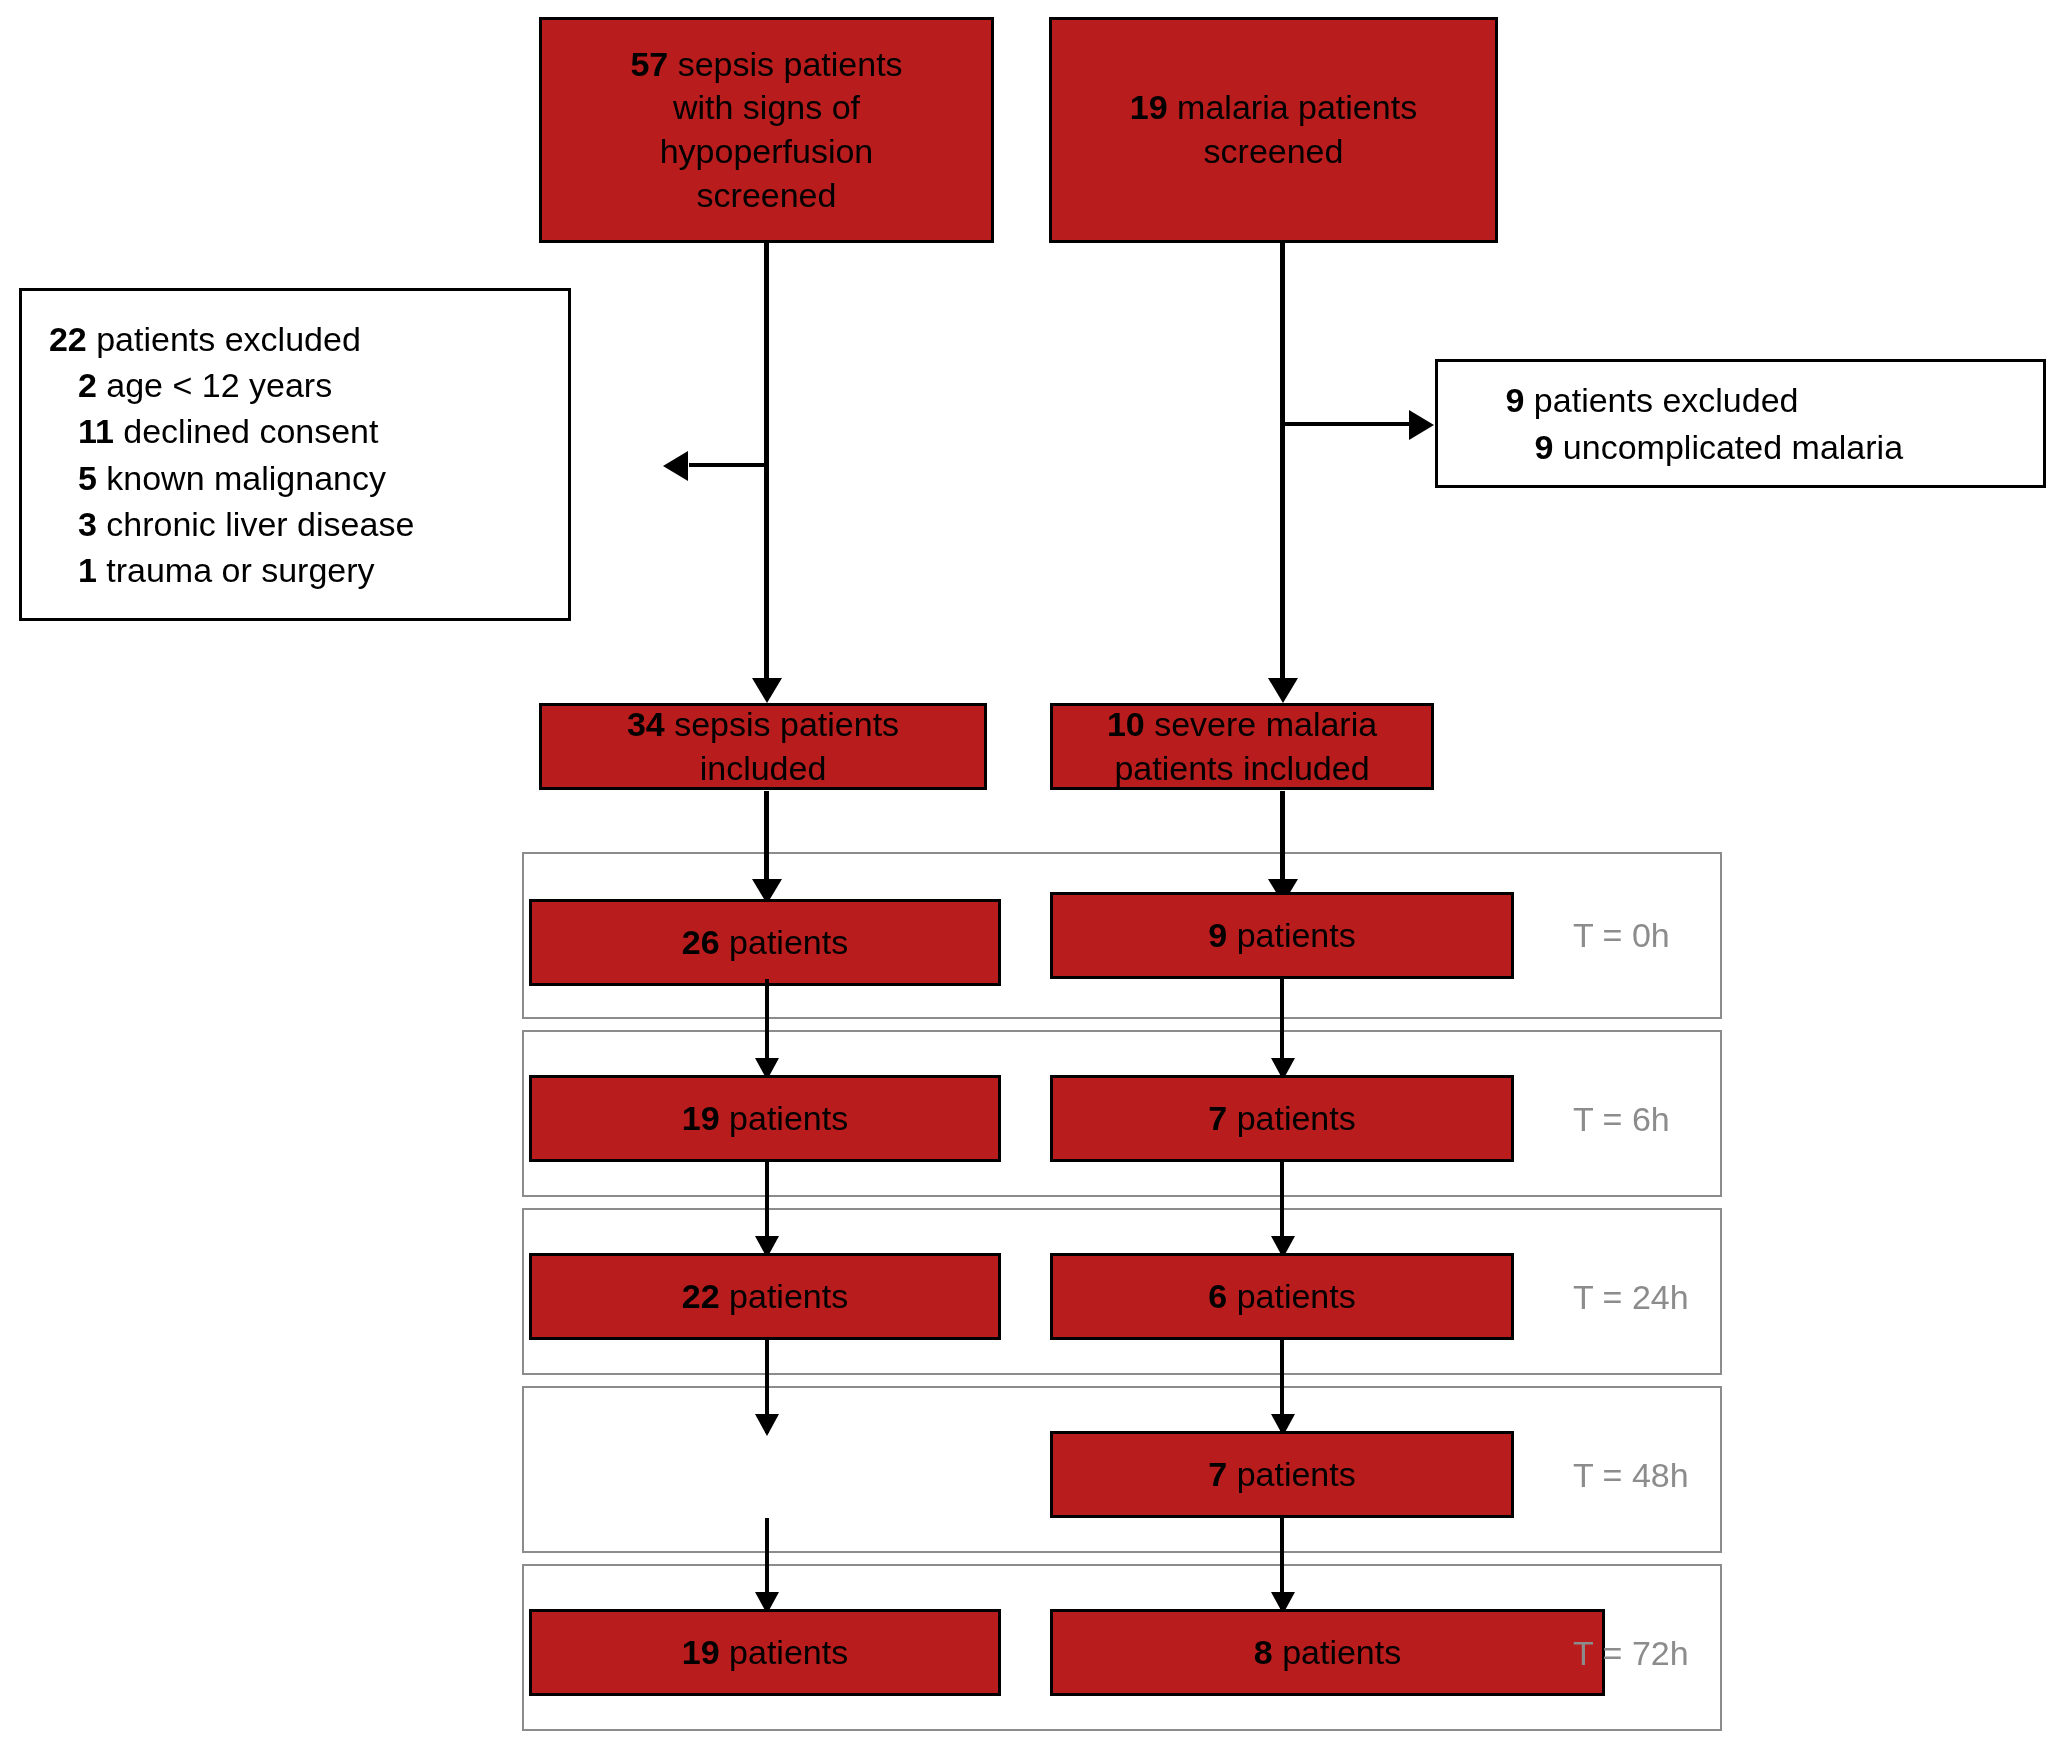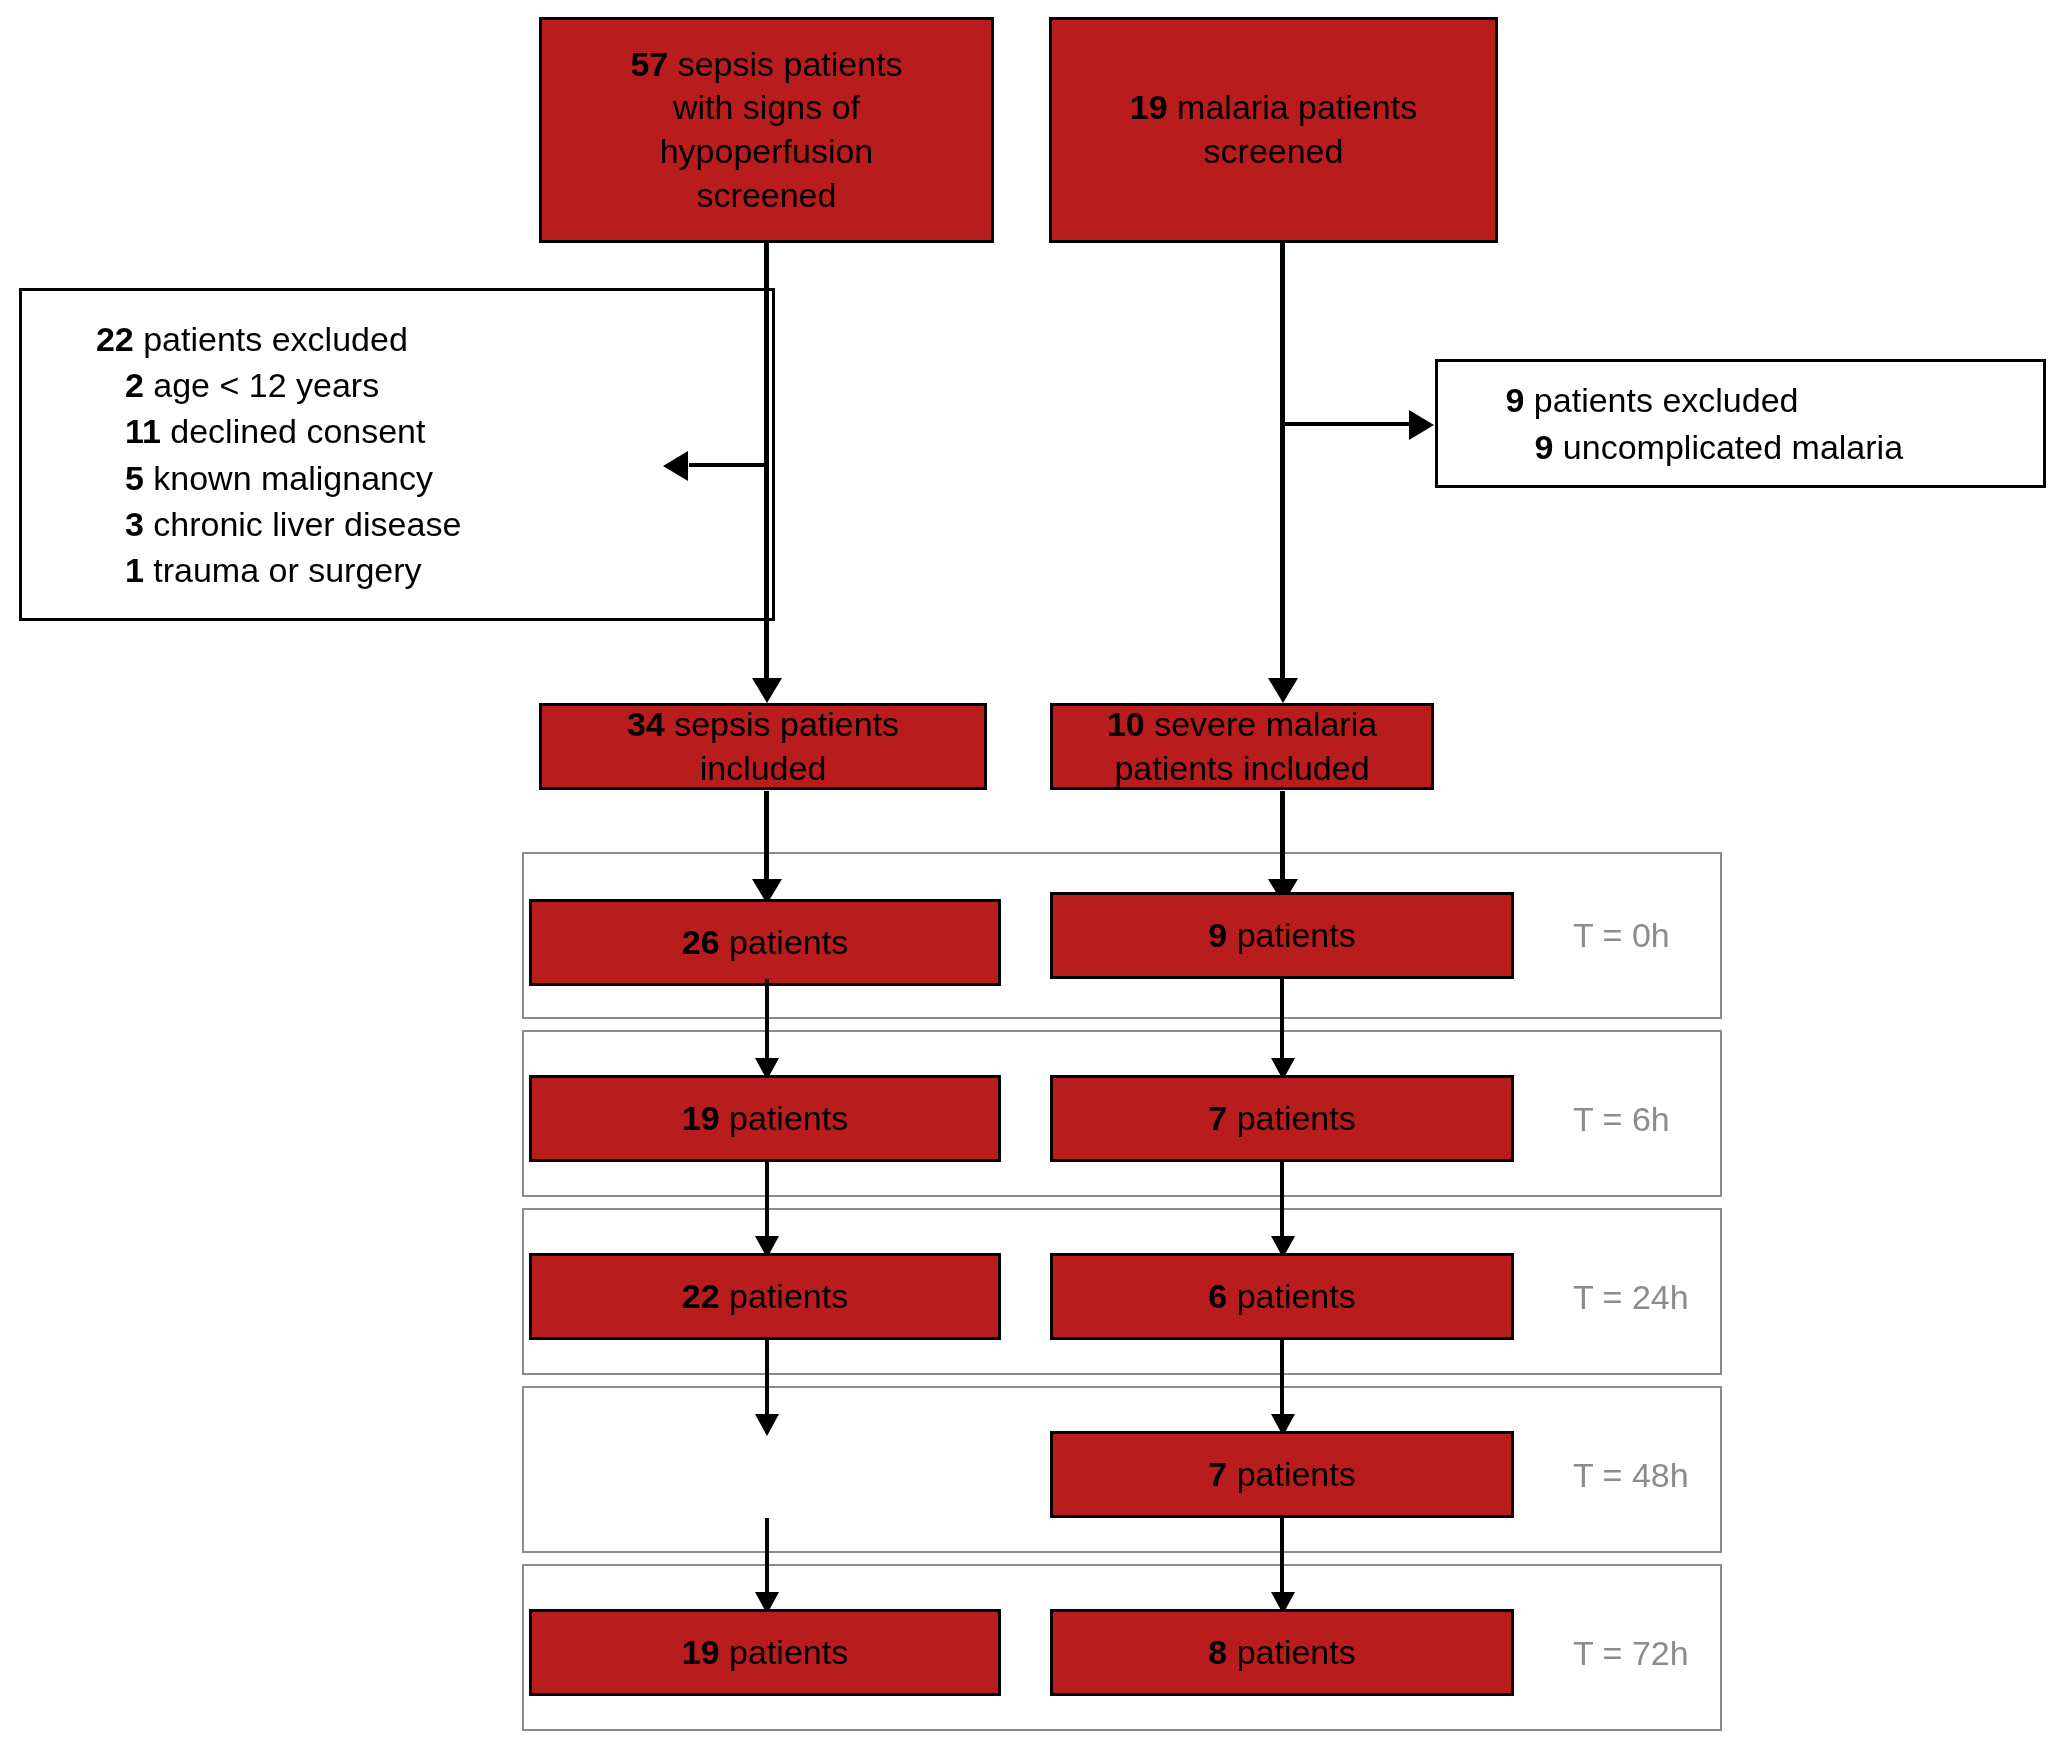--- a/index.html
+++ b/index.html
@@ -106,21 +106,21 @@
     <div class="line">with signs of</div>
     <div class="line">hypoperfusion</div>
     <div class="line">screened</div>
   </div>
 
   <div class="box" style="left:1049px;top:17px;width:449px;height:226px;">
     <div class="line"><b>19</b><span> malaria patients</span></div>
     <div class="line">screened</div>
   </div>
 
-  <div class="exbox" style="left:19.4px;top:288px;width:756px;height:333px;padding-left:47px;">
+  <div class="exbox" style="left:19.4px;top:288px;width:552px;height:333px;">
     <div class="exlist">
       <div class="line"><b>22</b><span> patients excluded</span></div>
       <div class="line indent"><b>2</b><span> age &lt; 12 years</span></div>
       <div class="line indent"><b>11</b><span> declined consent</span></div>
       <div class="line indent"><b>5</b><span> known malignancy</span></div>
       <div class="line indent"><b>3</b><span> chronic liver disease</span></div>
       <div class="line indent"><b>1</b><span> trauma or surgery</span></div>
     </div>
   </div>
 
@@ -203,19 +203,19 @@
   <div class="tp-label" style="left:1573px;top:1456px;">T = 48h</div>
 
   <div class="tp-frame" style="left:522px;top:1564px;width:1200px;height:167px;"></div>
   <div class="vline thin" style="left:765px;top:1518px;height:93px;"></div>
   <div class="arrow-down thin" style="left:755px;top:1592px;"></div>
   <div class="vline thin" style="left:1280px;top:1518px;height:93px;"></div>
   <div class="arrow-down thin" style="left:1271px;top:1592px;"></div>
   <div class="box" style="left:529px;top:1609px;width:472px;height:87px;">
     <div class="line"><b>19</b><span> patients</span></div>
   </div>
-  <div class="box" style="left:1050px;top:1609px;width:464px;height:87px;">
+  <div class="box" style="left:1050px;top:1609px;width:555px;height:87px;">
     <div class="line"><b>8</b><span> patients</span></div>
   </div>
   <div class="tp-label" style="left:1573px;top:1634px;">T = 72h</div>
 
 </div>
 
 
 </body></html>

